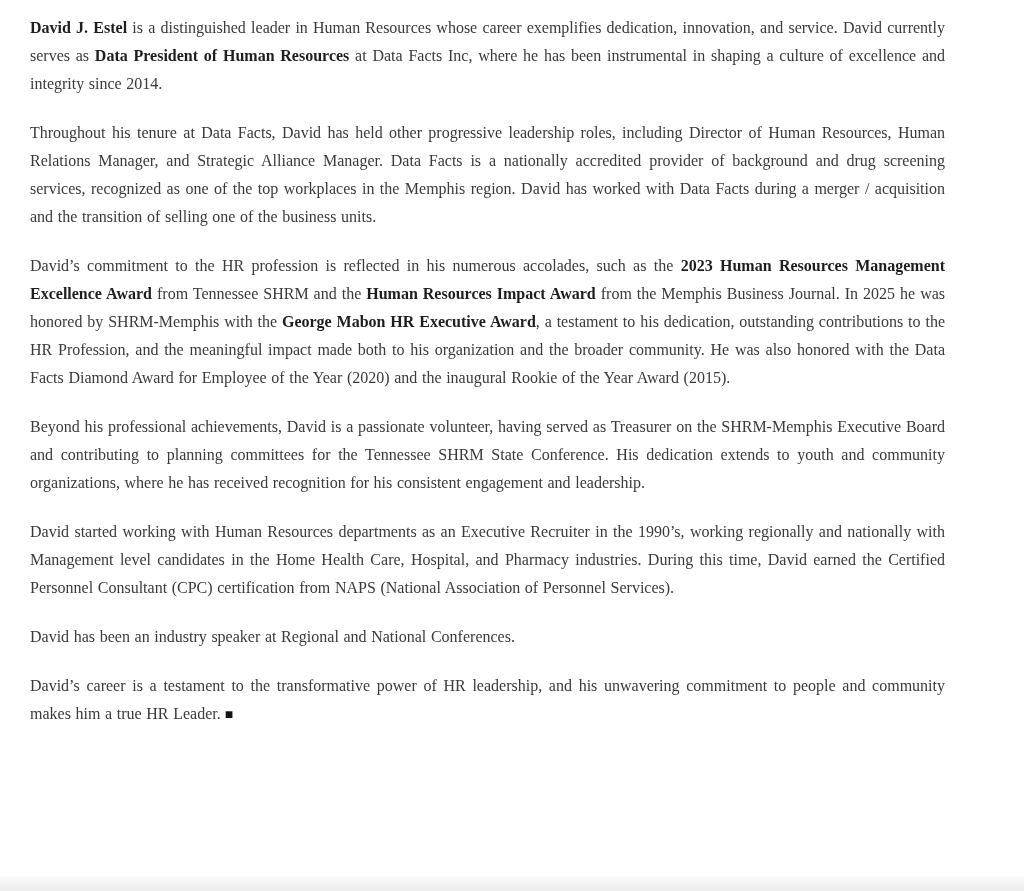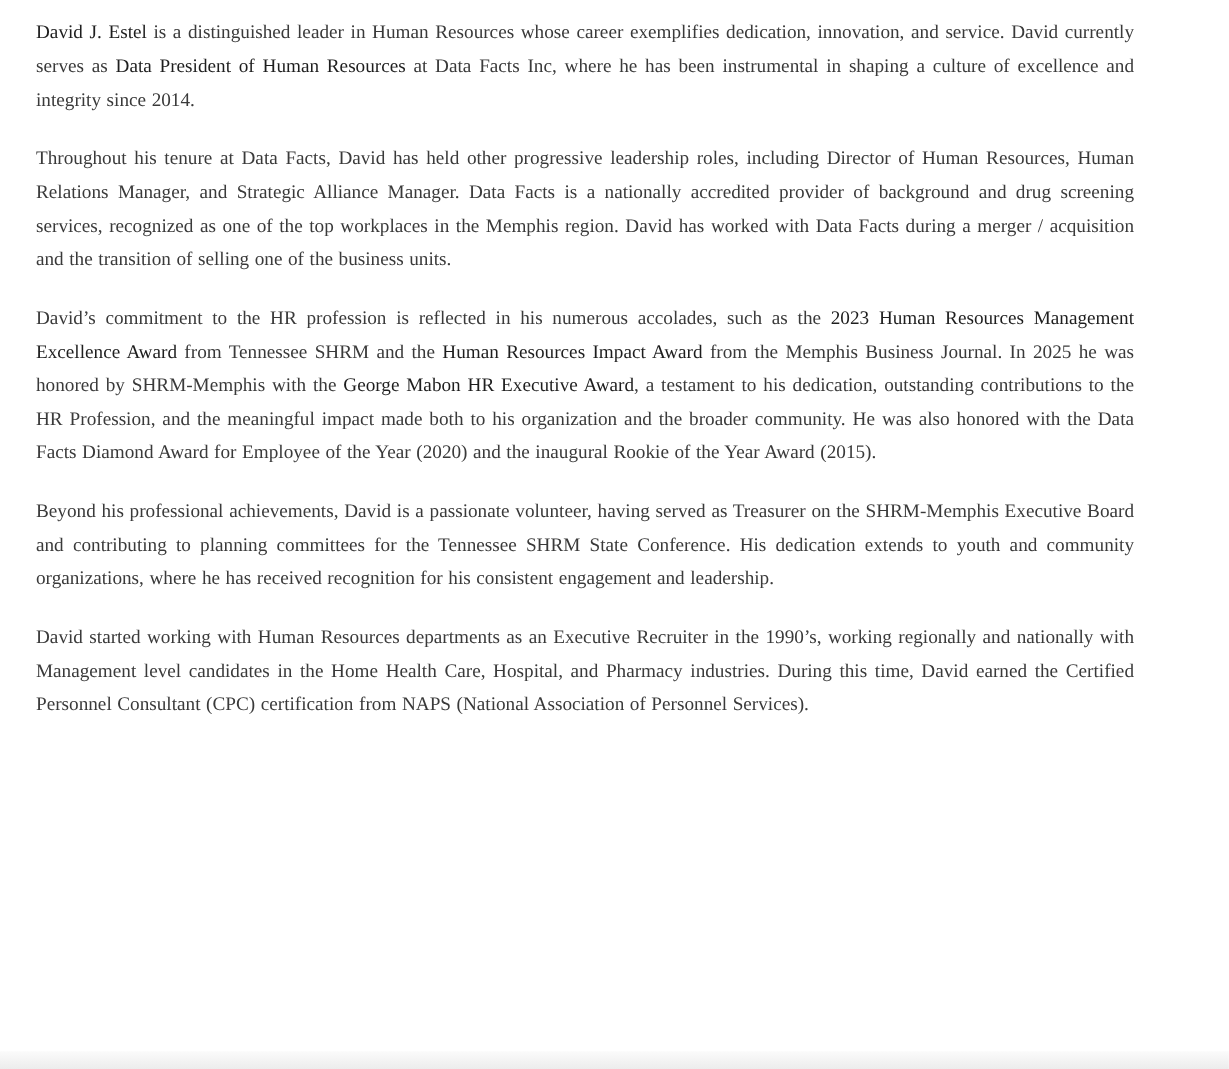--- a/index.html
+++ b/index.html
@@ -23,21 +23,21 @@
   p.para {
     margin: 0 0 21px 0;
     font-size: 16px;
     line-height: 28px;
     text-align: justify;
     color: var(--text-color, #3a3a3a);
     word-spacing: 0.04em;
   }
   p.para:last-child { margin-bottom: 0; }
   p.para .b {
-    font-weight: normal;
+    font-weight: bold;
     color: var(--bold-color, #1e1e1e);
   }
   .endmark {
     color: #111111;
     font-size: 14px;
   }
   .bottom-strip {
     position: absolute;
     left: 0;
     bottom: 0;
@@ -48,15 +48,17 @@
 </style>
 </head>
 <body style="--text-color: #3a3a3a; --bold-color: #1e1e1e; --strip-top: #fbfbfb; --strip-bottom: #ececec; background: rgb(255, 255, 255);">
 
 <main class="article">
     <p class="para"><span class="b">David J. Estel</span><span> is a distinguished leader in Human Resources whose career exemplifies dedication, innovation, and service. David currently serves as </span><span class="b">Data President of Human Resources</span><span> at Data Facts Inc, where he has been instrumental in shaping a culture of excellence and integrity since 2014.</span></p>
     <p class="para"><span>Throughout his tenure at Data Facts, David has held other progressive leadership roles, including Director of Human Resources, Human Relations Manager, and Strategic Alliance Manager. Data Facts is a nationally accredited provider of background and drug screening services, recognized as one of the top workplaces in the Memphis region. David has worked with Data Facts during a merger / acquisition and the transition of selling one of the business units.</span></p>
     <p class="para"><span>David’s commitment to the HR profession is reflected in his numerous accolades, such as the </span><span class="b">2023 Human Resources Management Excellence Award</span><span> from Tennessee SHRM and the </span><span class="b">Human Resources Impact Award</span><span> from the Memphis Business Journal. In 2025 he was honored by SHRM-Memphis with the </span><span class="b">George Mabon HR Executive Award</span><span>, a testament to his dedication, outstanding contributions to the HR Profession, and the meaningful impact made both to his organization and the broader community. He was also honored with the Data Facts Diamond Award for Employee of the Year (2020) and the inaugural Rookie of the Year Award (2015).</span></p>
     <p class="para"><span>Beyond his professional achievements, David is a passionate volunteer, having served as Treasurer on the SHRM-Memphis Executive Board and contributing to planning committees for the Tennessee SHRM State Conference. His dedication extends to youth and community organizations, where he has received recognition for his consistent engagement and leadership.</span></p>
     <p class="para"><span>David started working with Human Resources departments as an Executive Recruiter in the 1990’s, working regionally and nationally with Management level candidates in the Home Health Care, Hospital, and Pharmacy industries. During this time, David earned the Certified Personnel Consultant (CPC) certification from NAPS (National Association of Personnel Services).</span></p>
+    <p class="para"><span>David has been an industry speaker at Regional and National Conferences.</span></p>
+    <p class="para"><span>David’s career is a testament to the transformative power of HR leadership, and his unwavering commitment to people and community makes him a true HR Leader.</span><span class="endmark"> ■</span></p>
   </main>
 
 <div class="bottom-strip"></div>
 
 </body></html>

